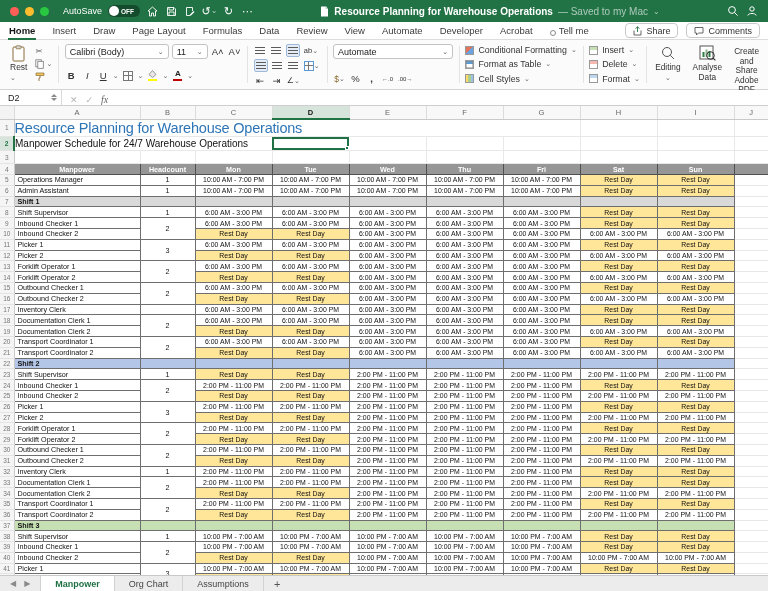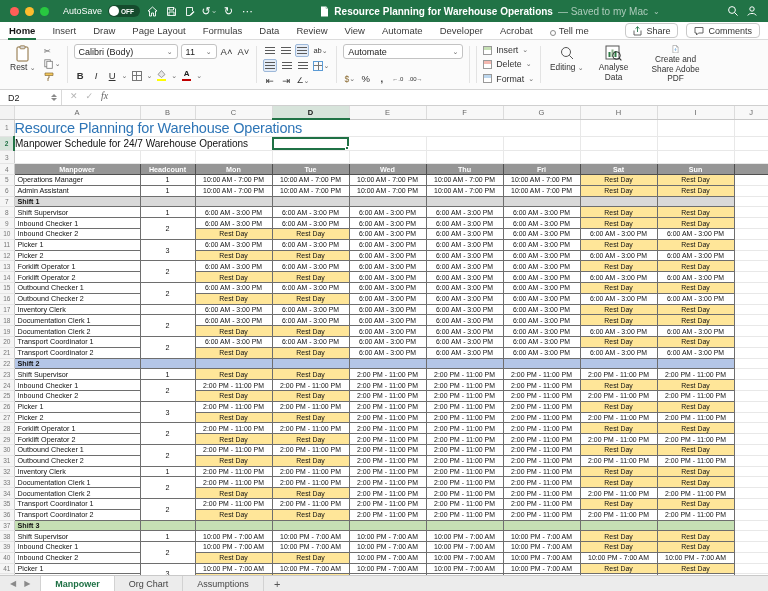--- a/index.html
+++ b/index.html
@@ -78,21 +78,21 @@
   .sq.cs { background:linear-gradient(90deg,#ffd966 0 33%,#a9d08e 33% 66%,#9dc3e6 66%); }
   .sq.ins { background:linear-gradient(#c6e0b4 0 50%,#fff 50%); }
   .sq.del { background:linear-gradient(#f4b8b0 0 50%,#fff 50%); }
   .sq.fmt { background:linear-gradient(#bdd7ee 0 50%,#fff 50%); }
   .bigbtn { display:flex; flex-direction:column; align-items:center; justify-content:flex-start;
     font-size:8.3px; color:#333; text-align:center; gap:2px; padding:1px 3px; line-height:1.15; }
   .bigbtn svg{display:block}
 
   
   .fbar { position:absolute; top:90px; left:0; width:768px; height:16px; background:#fff;
-    border-bottom:1px solid #cfcfcf; display:flex; align-items:flex-start; }
+    border-bottom:1px solid #cfcfcf; display:flex; align-items:flex-end; }
   .namebox { width:62px; height:100%; display:flex; align-items:center; padding:0 4px 0 8px;
     font-size:9px; color:#222; border-right:1px solid #d9d9d9; gap:6px; }
   .stepper { margin-left:auto; display:flex; flex-direction:column; gap:1px; }
   .stepper i { width:0; height:0; border-left:3px solid transparent; border-right:3px solid transparent; display:block; }
   .stepper .up { border-bottom:3px solid #8a8a8a; }
   .stepper .dn { border-top:3px solid #8a8a8a; }
   .fxgroup { display:flex; align-items:center; gap:8px; padding:0 8px; color:#b5b5b5; font-size:9px; }
   .fx { font-style:italic; font-family:"Liberation Serif","DejaVu Serif",serif; color:#666; font-size:10px; }
   .finput { flex:1; height:100%; }
 
@@ -367,20 +367,37 @@
       <div class="rrow" style="margin-top:3px">
         <span class="ib numicon">$<span class="sch">⌄</span></span>
         <span class="ib">%</span>
         <span class="ib bld">,</span>
         <span class="ib" style="font-size:6px">←.0</span>
         <span class="ib" style="font-size:6px">.00→</span>
       </div>
     </div>
     <div class="rdiv"></div>
 
+    <div class="col2" style="gap:2px">
+      <span class="stylebtn">
+        <span class="sq cf"></span>
+        <span>Conditional Formatting</span>
+        <span class="sch">⌄</span>
+      </span>
+      <span class="stylebtn">
+        <span class="sq ft"></span>
+        <span>Format as Table</span>
+        <span class="sch">⌄</span>
+      </span>
+      <span class="stylebtn">
+        <span class="sq cs"></span>
+        <span>Cell Styles</span>
+        <span class="sch">⌄</span>
+      </span>
+    </div>
     <div class="rdiv"></div>
 
     <div class="col2" style="gap:2px">
       <span class="stylebtn">
         <span class="sq ins"></span>
         <span>Insert</span>
         <span class="sch">⌄</span>
       </span>
       <span class="stylebtn">
         <span class="sq del"></span>

